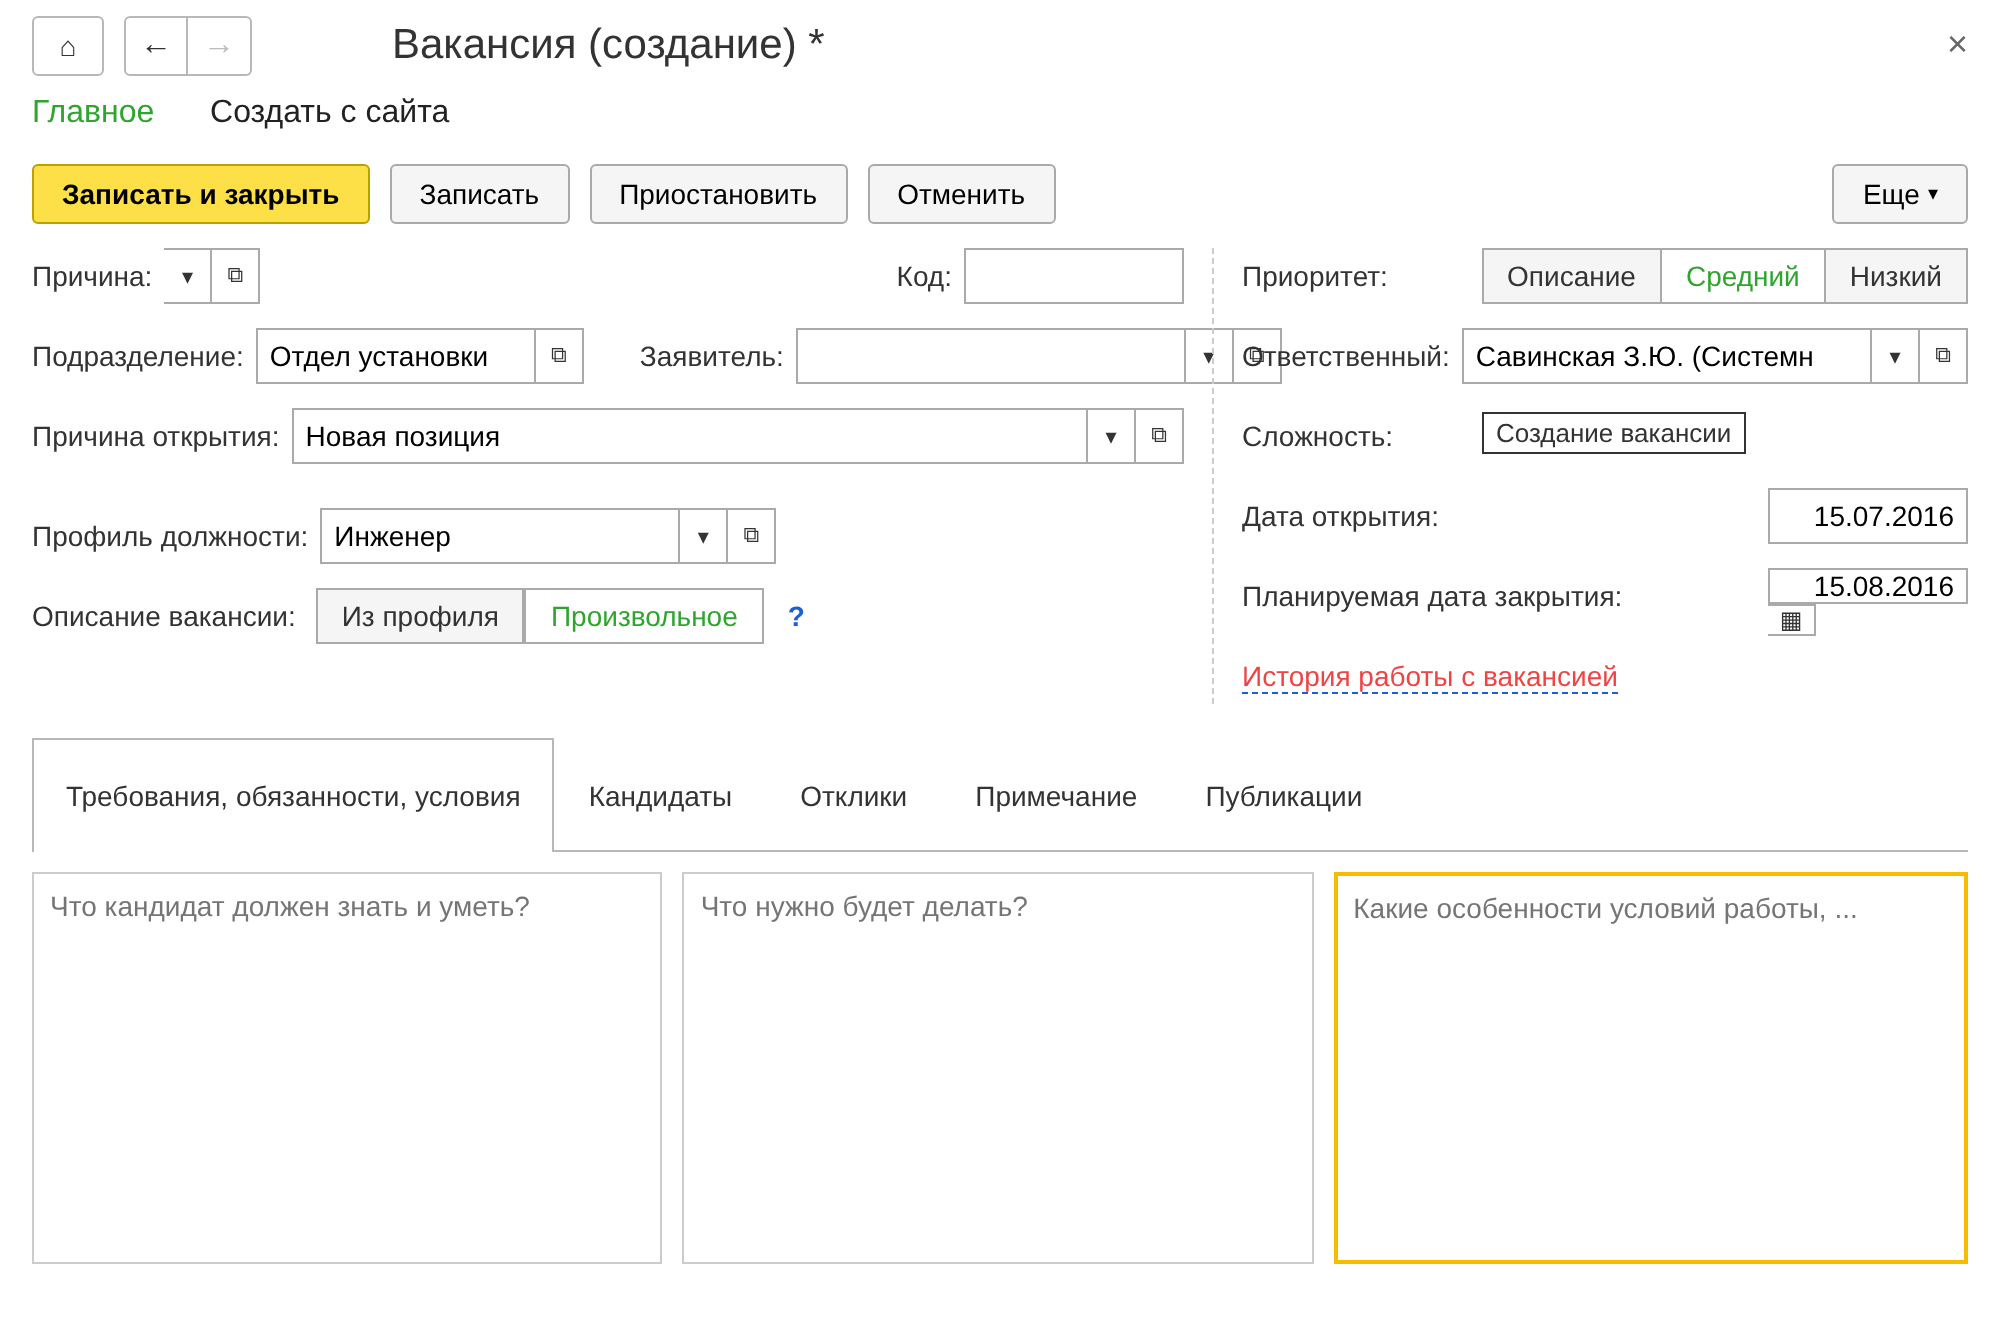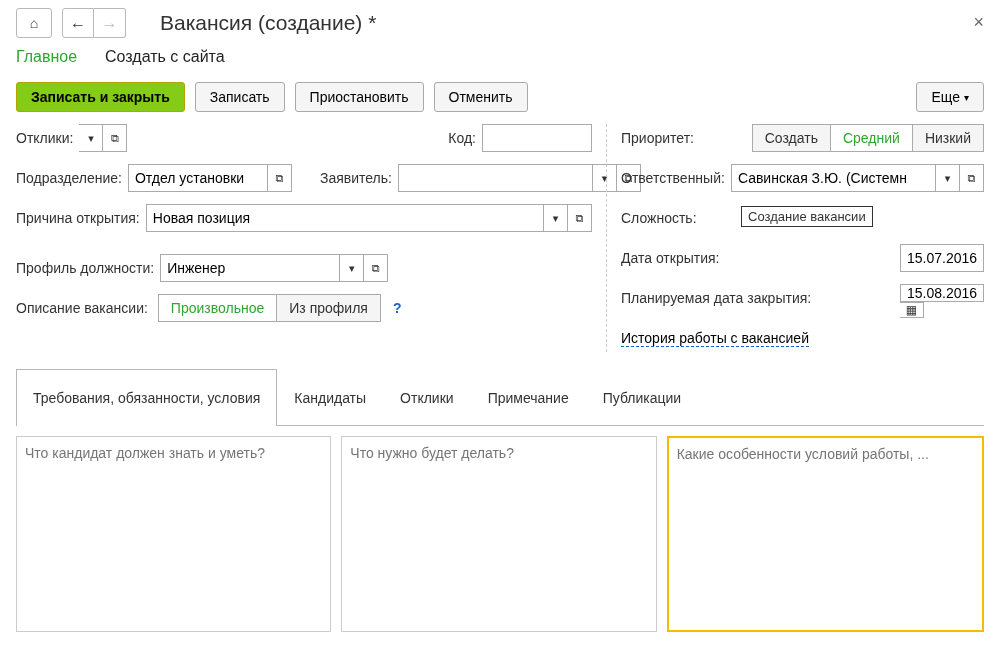--- a/index.html
+++ b/index.html
@@ -31,21 +31,21 @@
     border-radius: 3px;
   }
   .nav-btn.home { width: 36px; margin-right: 10px; }
   .nav-group { display: inline-flex; }
   .nav-group .nav-btn { width: 32px; border-radius: 0; }
   .nav-group .nav-btn:first-child { border-top-left-radius: 3px; border-bottom-left-radius: 3px; }
   .nav-group .nav-btn:last-child { border-top-right-radius: 3px; border-bottom-right-radius: 3px; border-left: none; }
   .nav-group .nav-btn.disabled { color: #bbb; }
   .title {
     font-size: 21px;
-    margin-left: 34px;
+    margin-left: 70px;
   }
   .close-x {
     position: absolute;
     right: 16px;
     top: 12px;
     font-size: 18px;
     color: #666;
     cursor: pointer;
   }
   .section-tabs {
@@ -71,21 +71,21 @@
     border: 1px solid #a9a9a9;
     background: #f5f5f5;
     border-radius: 3px;
     cursor: pointer;
     font-size: 14px;
     display: inline-flex;
     align-items: center;
     gap: 4px;
   }
   .btn.primary {
-    background: #84cc16;
+    background: #fde047;
     border-color: #b9a200;
     font-weight: bold;
   }
   .btn.more { margin-left: auto; }
   .form-area {
     padding: 4px 16px;
     display: flex;
     gap: 14px;
   }
   .col { display: flex; flex-direction: column; gap: 12px; }
@@ -131,38 +131,38 @@
   .toggle-btn + .toggle-btn { border-left: none; }
   .toggle-btn.selected { color: #2fa52f; background: #fff; }
   .toggle-group.desc .toggle-btn.selected { border: 1px solid #aaa; }
   .help {
     color: #1a5fd6;
     cursor: pointer;
     margin-left: 6px;
     font-weight: bold;
   }
   .link {
-    color: #000000;
+    color: #ef4444;
     border-bottom: 1px dashed #1a5fd6;
     cursor: pointer;
     width: fit-content;
   }
   .tooltip {
     position: absolute;
     border: 1px solid #333;
     background: #fff;
     padding: 2px 6px;
     font-size: 13px;
     white-space: nowrap;
   }
   .datebox {
     display: flex;
     height: 28px;
   }
-  .datebox .input { width: 84px; text-align: right; }
+  .datebox .input { width: 100px; text-align: right; }
   .tabs-container {
     margin: 12px 16px 0 16px;
   }
   .tab-strip {
     display: flex;
     border-bottom: 1px solid #b8b8b8;
   }
   .tab {
     padding: 20px 16px;
     border: 1px solid transparent;
@@ -236,21 +236,21 @@
   <button class="btn more">
     <span>Еще</span>
     <span style="font-size:10px;">▾</span>
   </button>
 </div>
 
 <div class="form-area">
 
   <div class="col left">
     <div class="row">
-      <span class="lbl">Отклики:</span>
+      <span class="lbl">Причина:</span>
       <div class="field" style="flex:1;">
         <div class="fbtn">
             <span>▾</span>
           </div>
         <div class="fbtn">
             <span class="open-icon"></span>
           </div>
       </div>
       <span class="lbl" style="margin-left:10px;">Код:</span>
       <div class="field">
@@ -300,32 +300,32 @@
           </div>
         <div class="fbtn">
             <span class="open-icon"></span>
           </div>
       </div>
     </div>
 
     <div class="row">
       <span class="lbl">Описание вакансии:</span>
       <div class="toggle-group desc" style="margin-left:4px;">
+        <div class="toggle-btn">Из профиля</div>
         <div class="toggle-btn selected">Произвольное</div>
-        <div class="toggle-btn">Из профиля</div>
       </div>
       <span class="help">?</span>
     </div>
   </div>
 
   <div class="col right" style="position:relative;">
     <div class="row">
       <span class="lbl">Приоритет:</span>
       <div class="toggle-group" style="margin-left:auto;">
-        <div class="toggle-btn">Создать</div>
+        <div class="toggle-btn">Описание</div>
         <div class="toggle-btn selected">Средний</div>
         <div class="toggle-btn">Низкий</div>
       </div>
     </div>
 
     <div class="row">
       <span class="lbl">Ответственный:</span>
       <div class="field" style="flex:1;">
         <input class="input" style="flex: 1 1 0%; min-width: 0px;" value="Савинская З.Ю. (Системн">
         <div class="fbtn">

